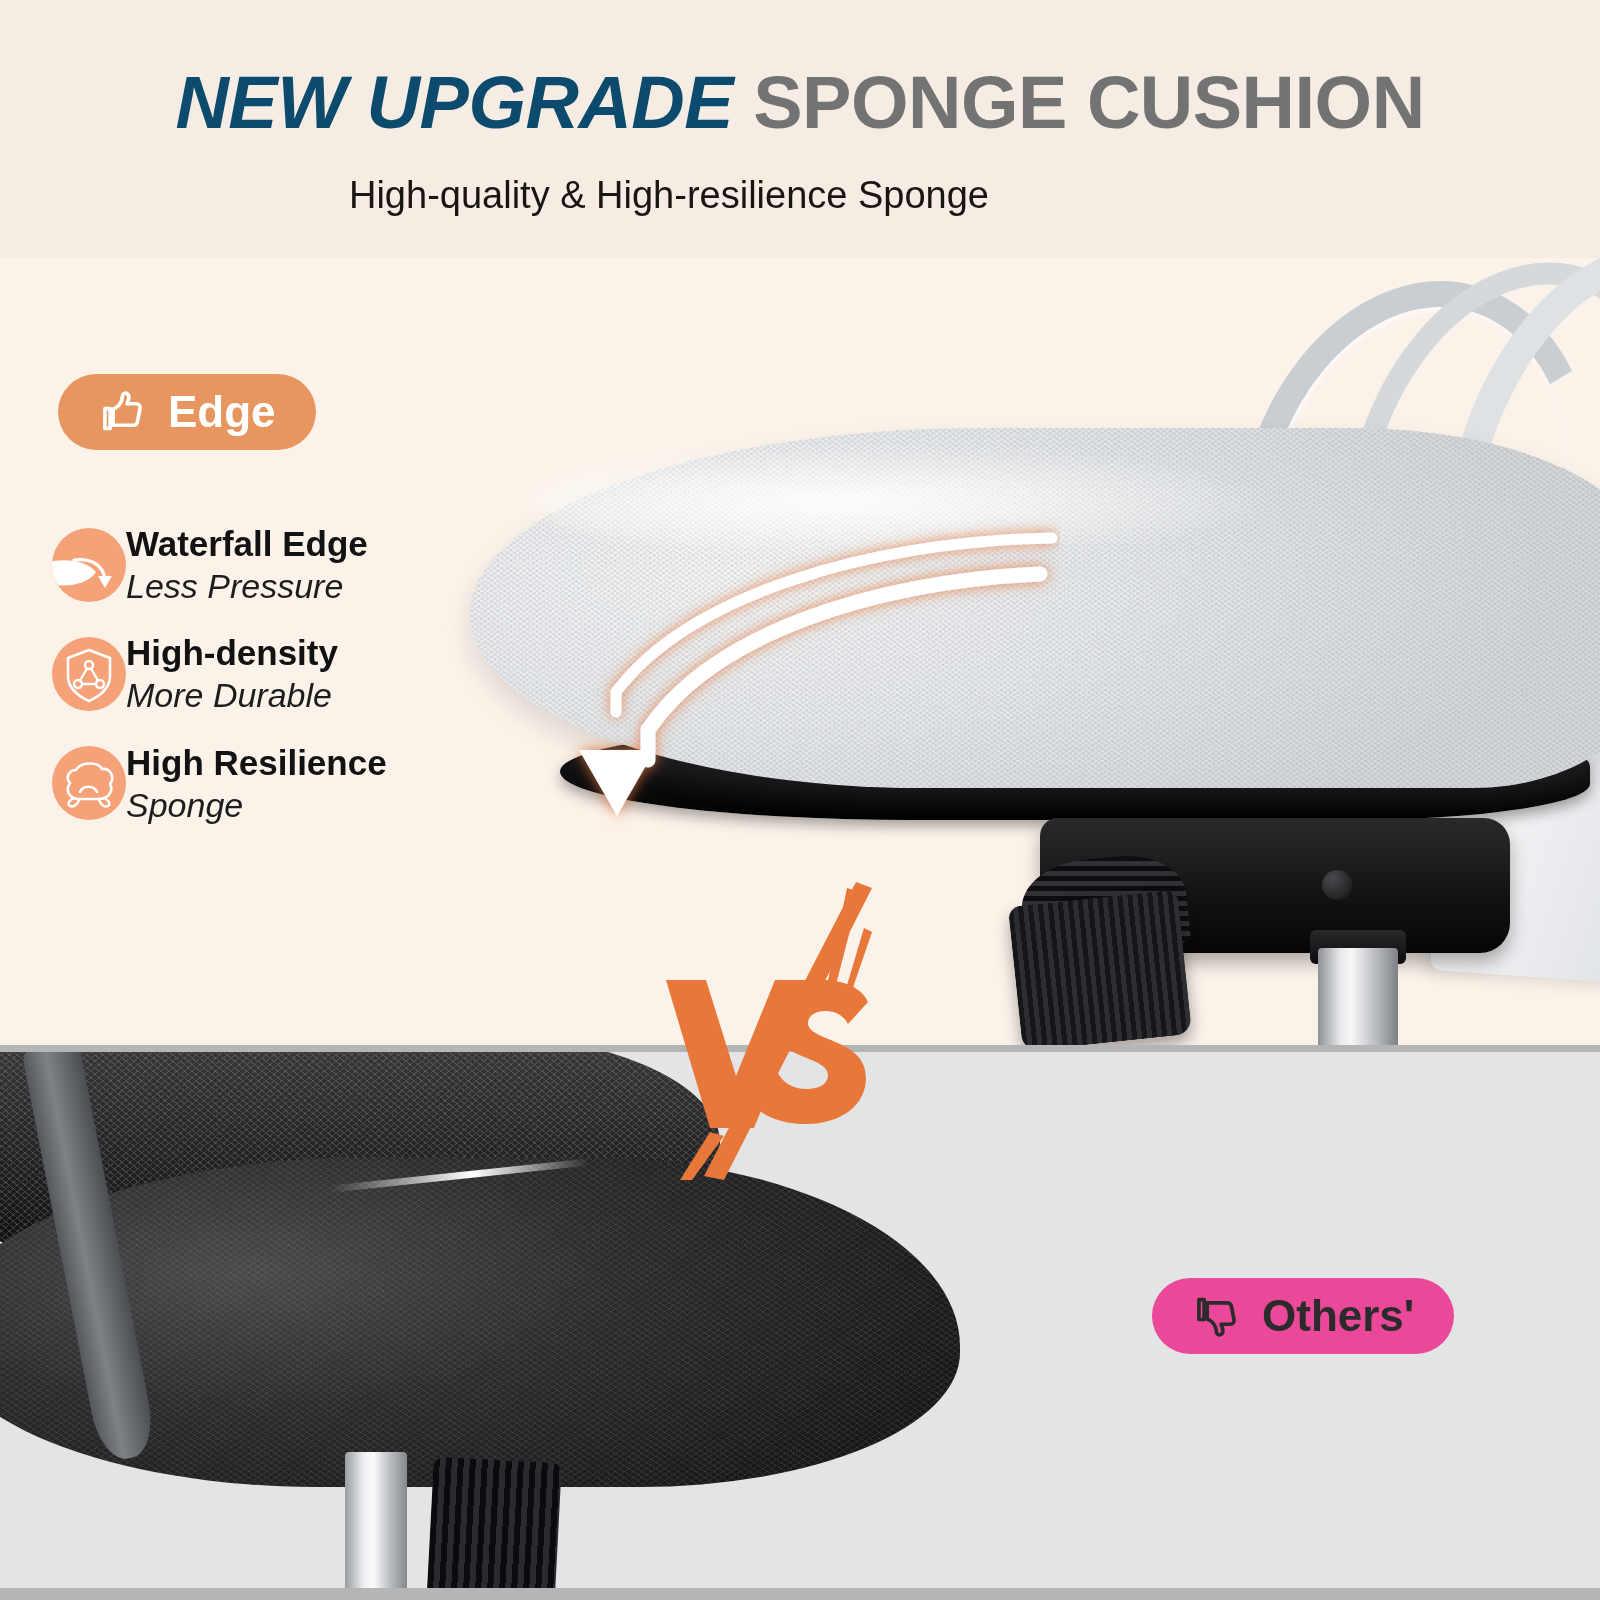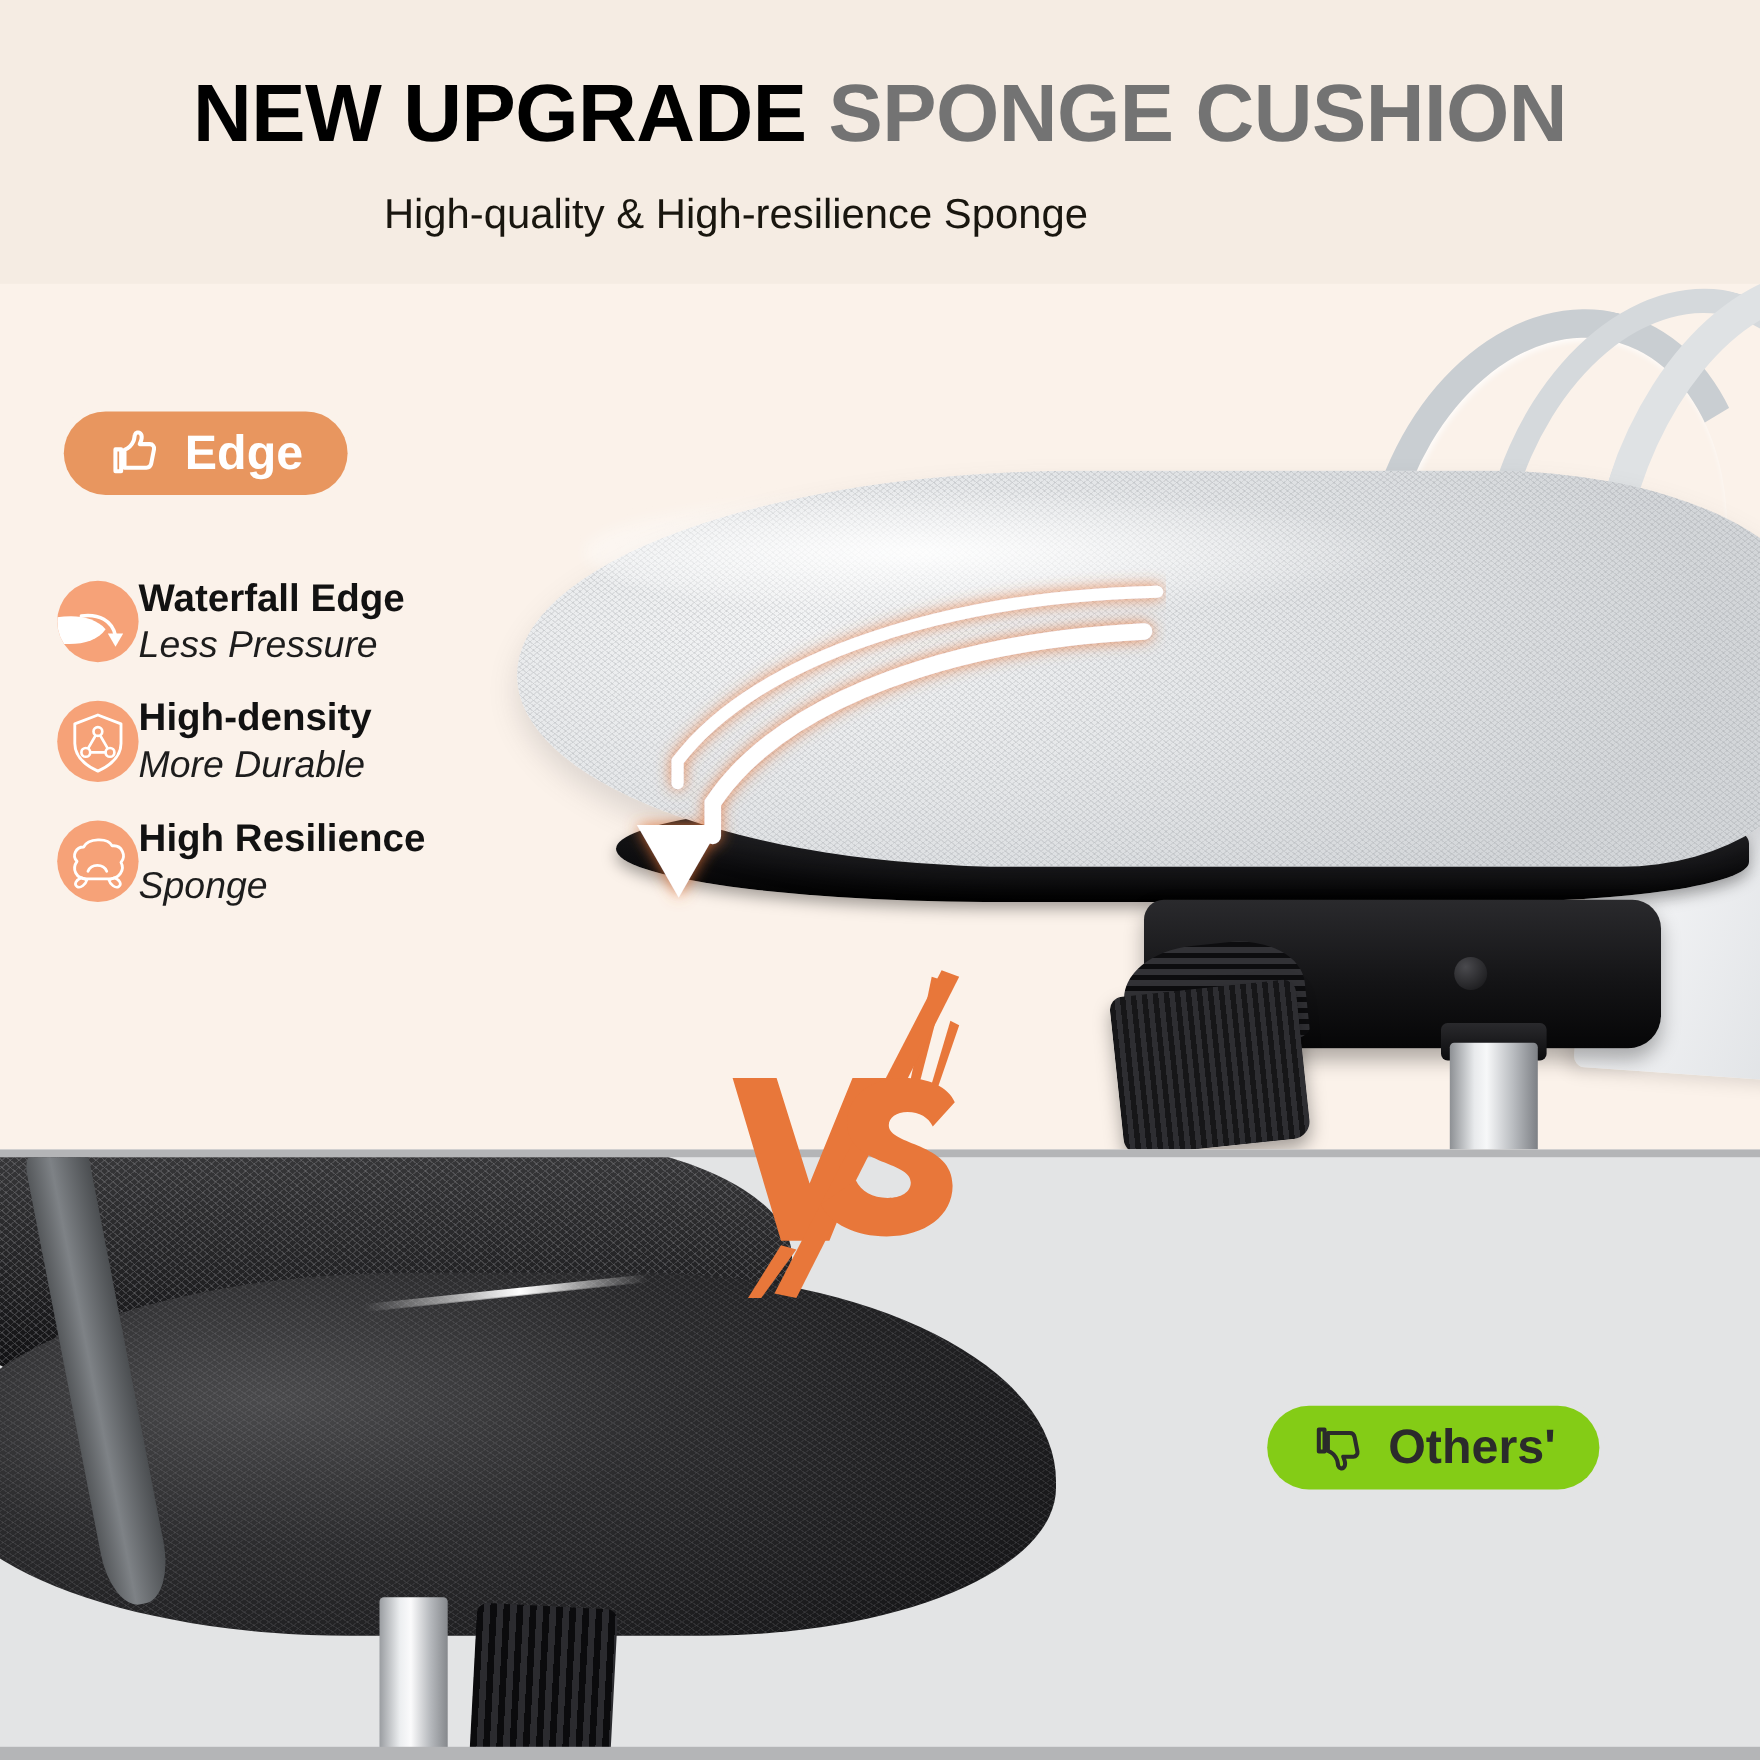--- a/index.html
+++ b/index.html
@@ -14,21 +14,21 @@
   .header-band{
     position:absolute;left:0;top:0;width:1600px;height:258px;
     background:#f5ece3;
     z-index:40;
   }
   .title{
     position:absolute;left:0;top:66px;width:1600px;text-align:center;
     font-size:74px;font-weight:bold;letter-spacing:-0.5px;
     line-height:1;white-space:nowrap;
   }
-  .title .t-orange{color:#000000;}
+  .title .t-orange{color:#0c4a6e;font-style:italic;}
   .title .t-dark{color:#737373;}
   .subtitle{
     position:absolute;left:0;top:176px;width:1338px;text-align:center;
     font-size:38px;color:#19160f;line-height:1;
   }
 
   
   .scene-top{
     position:absolute;left:0;top:258px;width:1600px;height:787px;
     background:#fbf2ea;overflow:hidden;z-index:10;
@@ -140,21 +140,21 @@
   .badge{
     position:absolute;display:flex;align-items:center;gap:18px;
     border-radius:999px;padding:0 40px;height:76px;box-sizing:border-box;
   }
   .badge-ours{
     left:58px;top:374px;background:#e8965f;z-index:30;
     box-shadow:0 0 0 6px #fbf2ea;
   }
   .badge-ours .badge-label{color:#ffffff;font-size:44px;font-weight:bold;line-height:1;}
   .badge-others{
-    left:1152px;top:1278px;background:#84cc16;z-index:30;
+    left:1152px;top:1278px;background:#ec4899;z-index:30;
     box-shadow:0 0 0 6px #e3e4e5;
   }
   .badge-others .badge-label{color:#2b2b2b;font-size:44px;font-weight:bold;line-height:1;}
 
   
   .features{position:absolute;left:52px;top:524px;width:480px;z-index:30;}
   .feature{display:flex;align-items:center;margin-bottom:28px;}
   .feat-icon{
     width:74px;height:74px;border-radius:50%;background:#f6a278;
     flex:0 0 74px;display:flex;align-items:center;justify-content:center;

